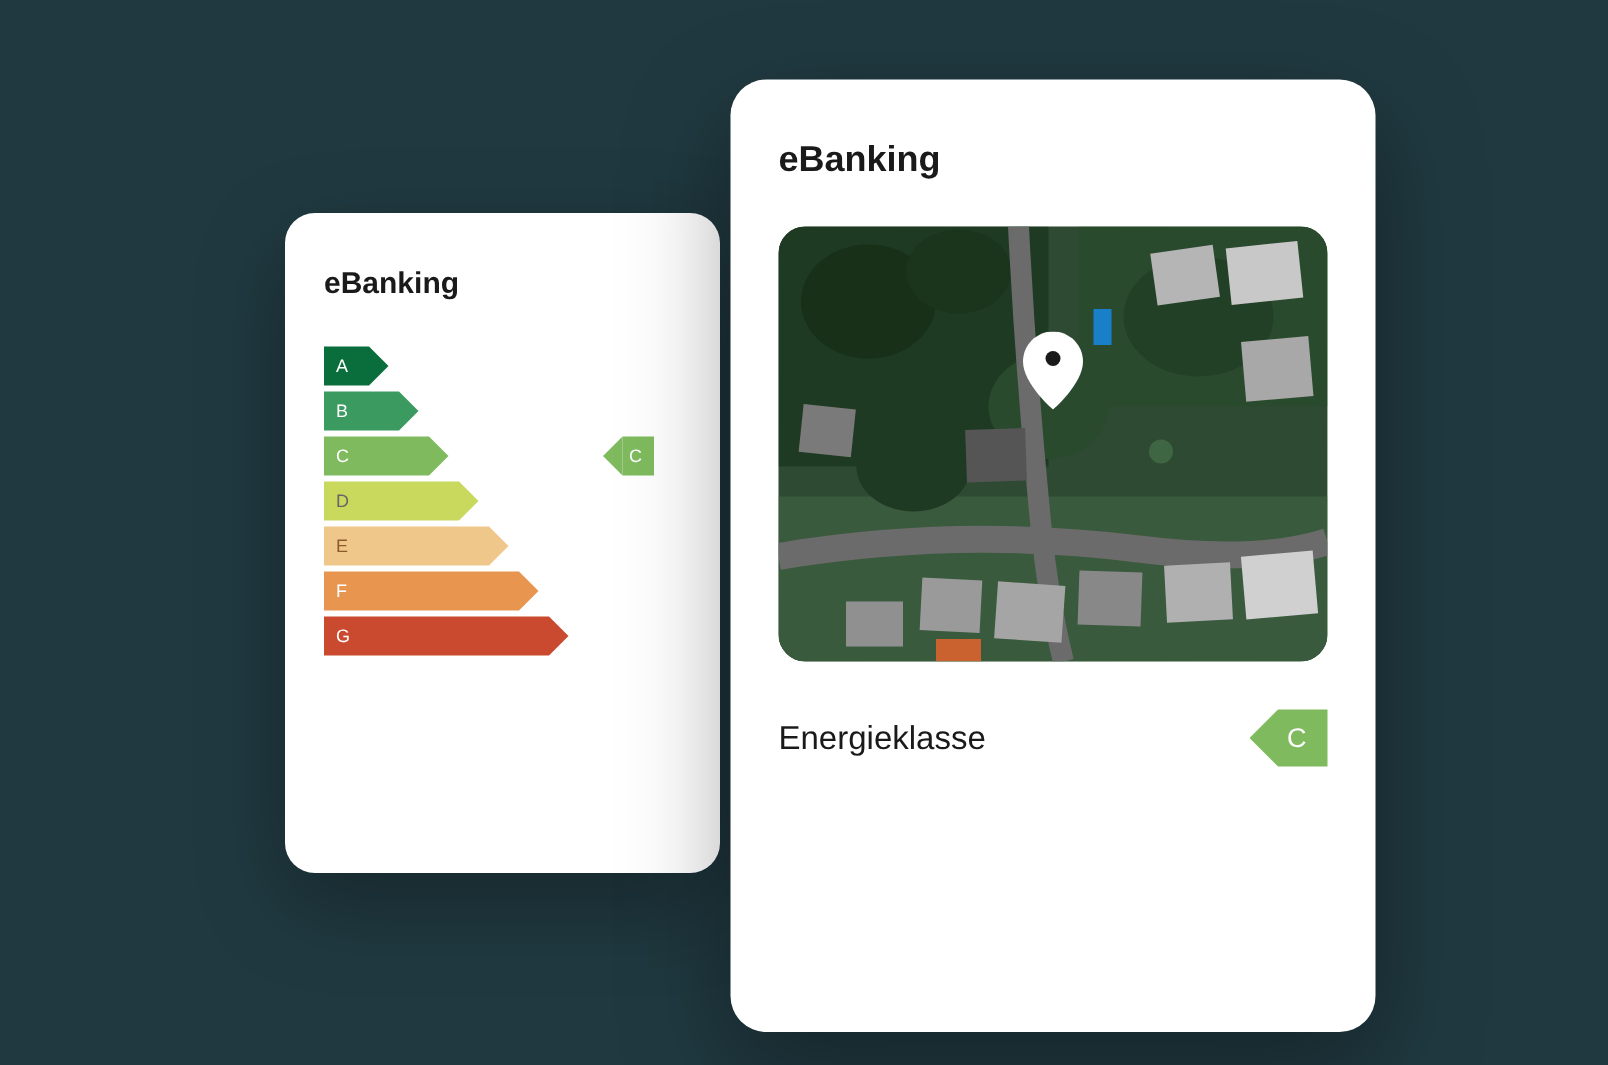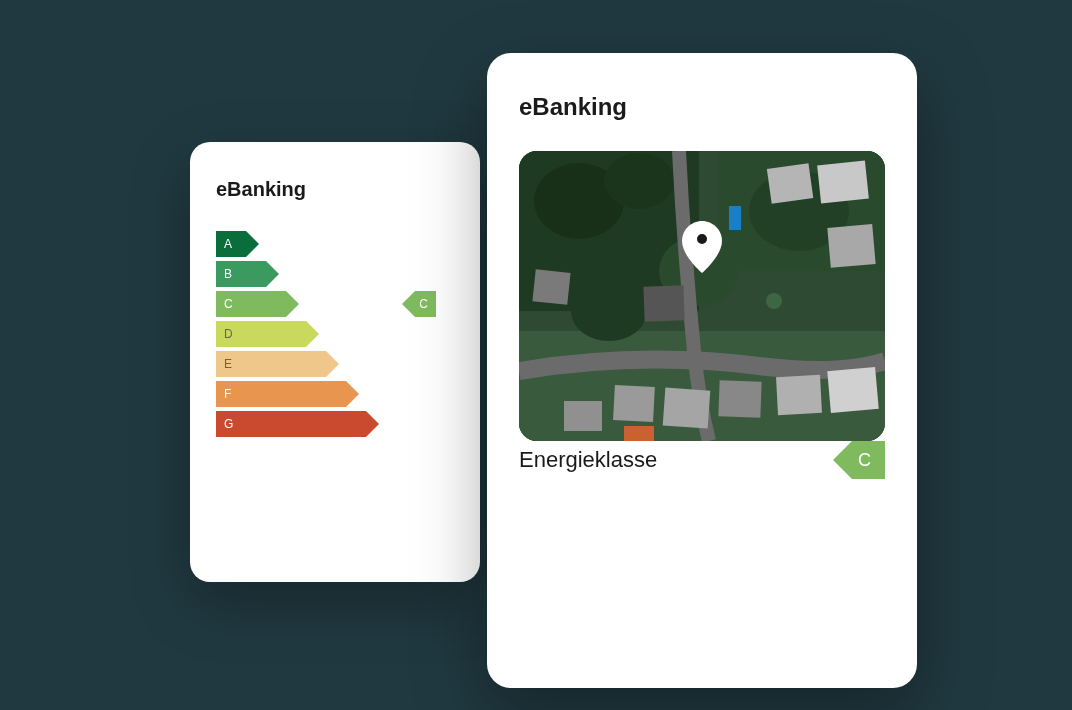--- a/index.html
+++ b/index.html
@@ -153,20 +153,21 @@
       top: 42%;
       transform: translate(-50%, -100%);
       width: 40px;
       height: 52px;
     }
     
     .energy-result-row {
       display: flex;
       align-items: center;
       justify-content: space-between;
+      margin-top: 32px;
     }
     
     .energy-result-label {
       font-size: 22px;
       font-weight: 500;
       color: #1a1a1a;
     }
     
     .energy-badge-large {
       height: 38px;

